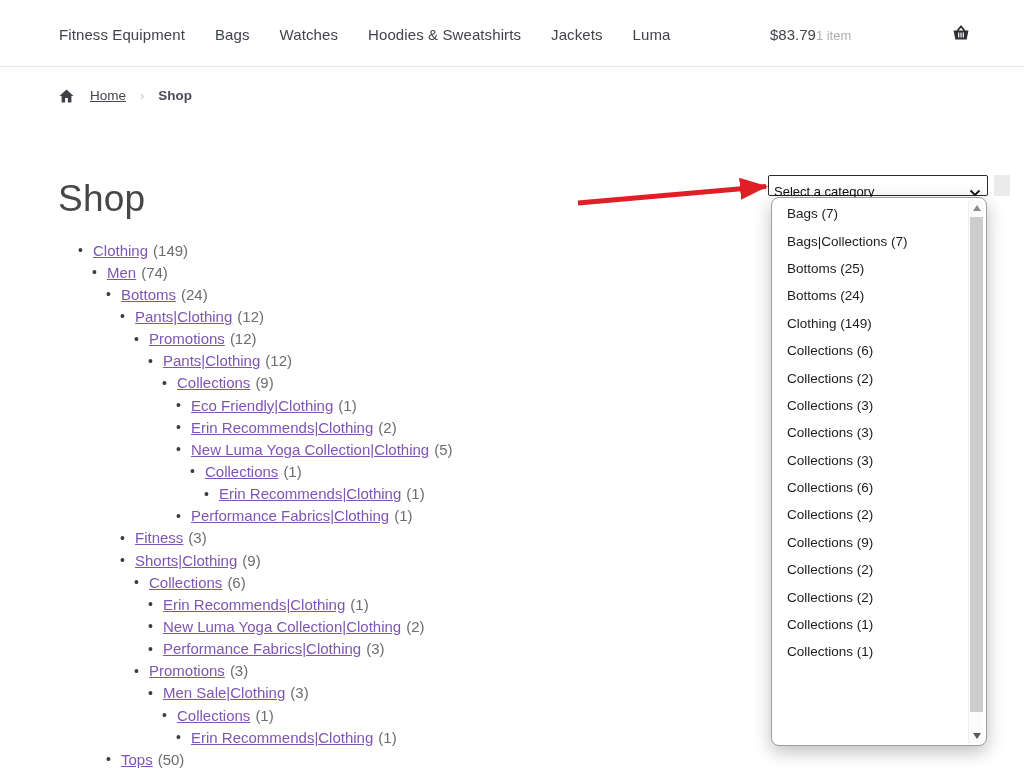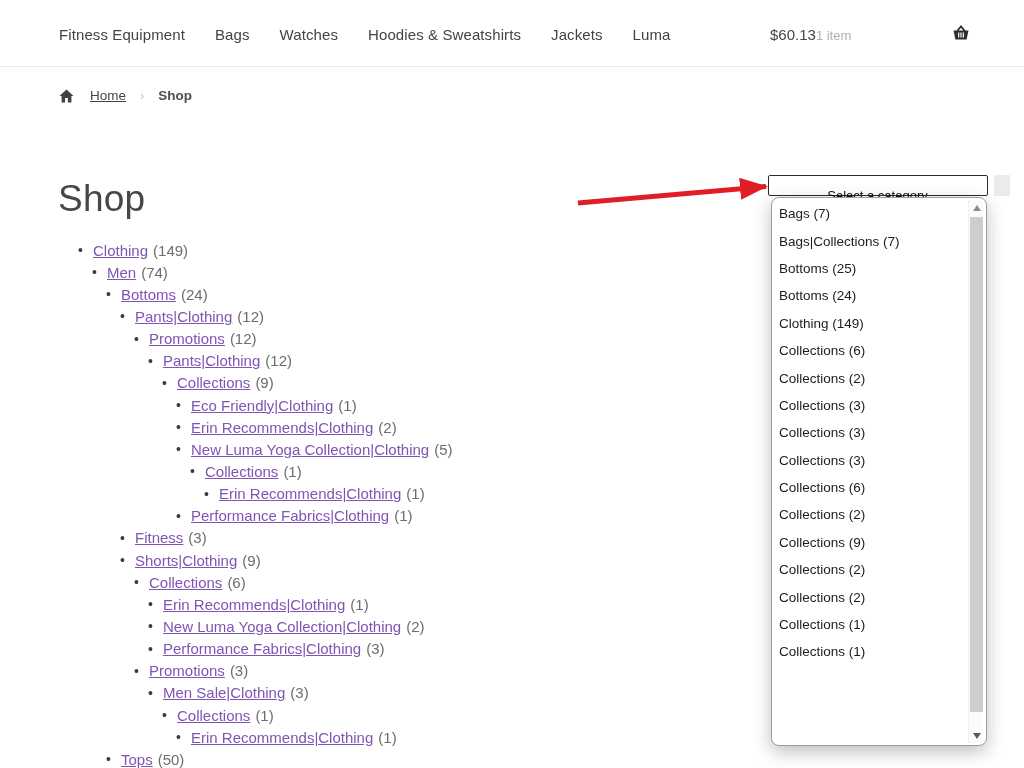--- a/index.html
+++ b/index.html
@@ -45,33 +45,33 @@
   .cat-row { height:22.15px; display:flex; align-items:center; font-size:15px; white-space:nowrap; }
   .bullet { color:#3c3c3c; width:15px; display:inline-block; font-size:14px; }
   .cat-link { color:#7f54b3; text-decoration:underline; }
   .cat-count { color:#6d6d6d; margin-left:5px; }
 
   
   .select-box {
     position:absolute; left:768px; top:175px; width:220px; height:21px;
     background:#fff; border:1px solid #2b2b2b; border-radius:2px;
     display:flex; align-items:center; justify-content:space-between;
-    padding:12px 6px 0 5px; cursor:default;flex-direction:column;
+    padding:12px 6px 0 5px; cursor:default;
   }
   .select-box .select-label { font-size:13px; color:#101010; }
 
   
   .listbox {
     position:absolute; left:771px; top:197px; width:216px; height:549px;
     background:#fff; border:1px solid #9d9d9d; border-radius:8px;
     box-shadow:0 6px 18px rgba(0,0,0,.25);
     overflow:hidden;
   }
   .options { position:absolute; left:0; top:2px; right:19px; }
-  .opt { height:27.4px; display:flex; align-items:center; padding-left:7px;
+  .opt { height:27.4px; display:flex; align-items:center; padding-left:15px;
          font-size:13.5px; color:#1c1c1e; white-space:nowrap; }
 
   
   .sb-track {
     position:absolute; top:2px; right:3px; width:15px; height:543px;
     background:#fbfbfb; border-left:1px solid #f0f0f0;
   }
   .sb-btn { position:absolute; left:0; width:15px; height:15px; display:flex; align-items:center; justify-content:center; }
   .sb-up { top:0; }
   .sb-down { bottom:0; }
@@ -93,21 +93,21 @@
     <ul id="nav-list">
         <li><a href="#">Fitness Equipment</a></li>
         <li><a href="#">Bags</a></li>
         <li><a href="#">Watches</a></li>
         <li><a href="#">Hoodies &amp; Sweatshirts</a></li>
         <li><a href="#">Jackets</a></li>
         <li><a href="#">Luma</a></li>
       </ul>
   </nav>
   <div class="cart-summary">
-    <span class="cart-total">$60.13</span><span class="cart-count">1 item</span>
+    <span class="cart-total">$83.79</span><span class="cart-count">1 item</span>
   </div>
   <div class="basket-wrap">
     <svg width="18" height="17" viewBox="0 0 18 17">
       <path d="M5.2 6 L9 1.4 L12.8 6" fill="none" stroke="#2e2e33" stroke-width="1.8"></path>
       <path d="M1.5 5.5 L16.5 5.5 L14.6 14.5 L3.4 14.5 Z" fill="#2e2e33"></path>
       <line x1="6.7" y1="7.5" x2="6.7" y2="12.5" stroke="#ffffff" stroke-width="1.2"></line>
       <line x1="9" y1="7.5" x2="9" y2="12.5" stroke="#ffffff" stroke-width="1.2"></line>
       <line x1="11.3" y1="7.5" x2="11.3" y2="12.5" stroke="#ffffff" stroke-width="1.2"></line>
     </svg>
   </div>

